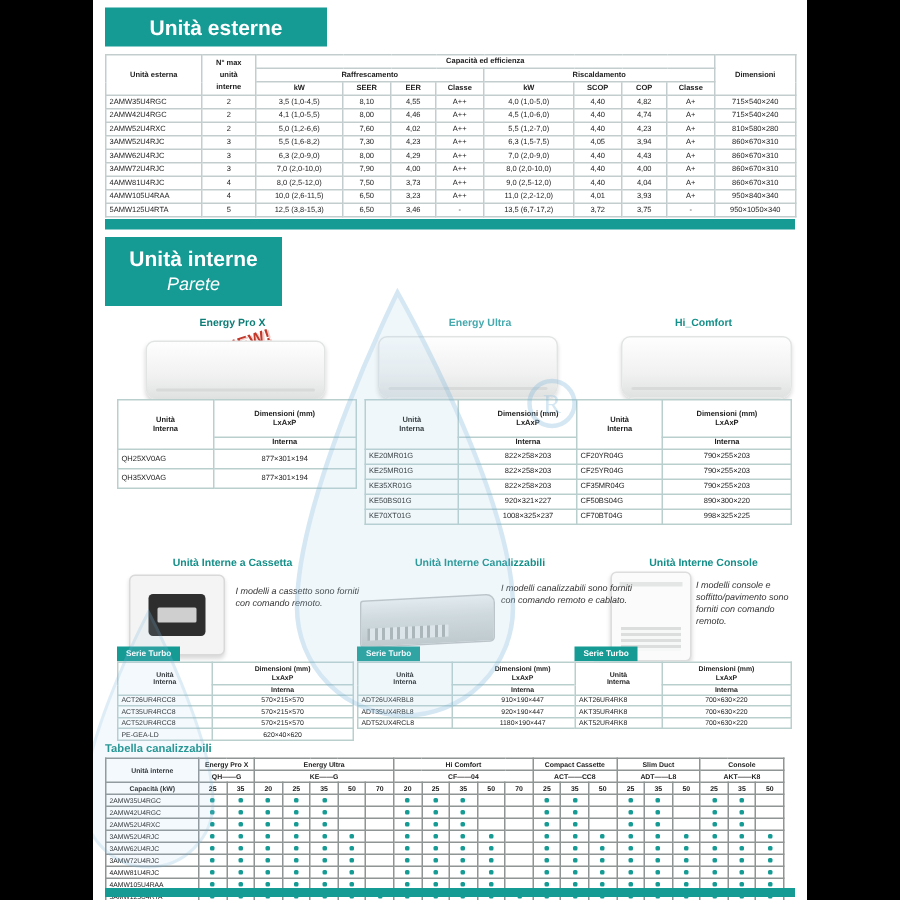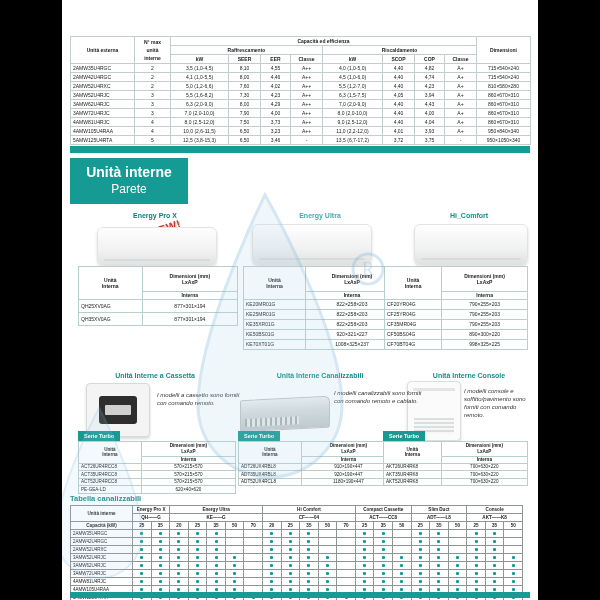--- a/index.html
+++ b/index.html
@@ -7,21 +7,21 @@
        font-family:"Liberation Sans",sans-serif;color:#222;overflow:hidden;}
   #page{position:absolute;left:62px;top:0;width:476px;height:600px;background:#fff;overflow:hidden;}
 
   .tealbox{background:#169a94;color:#fff;box-sizing:border-box;}
   #ext-title{position:absolute;left:8px;top:5px;width:148px;height:26px;
              font-size:14px;font-weight:600;line-height:26px;text-align:center;}
   #bar1{position:absolute;left:8px;top:146px;width:460px;height:7px;background:#169a94;}
   #bar2{position:absolute;left:8px;top:592px;width:460px;height:6px;background:#169a94;}
   #int-title{position:absolute;left:8px;top:158px;width:118px;height:46px;text-align:center;padding-top:5px;}
   #int-title .t1{font-size:14px;font-weight:600;line-height:18px;}
-  #int-title .t2{font-size:12px;line-height:16px;}
+  #int-title .t2{font-size:12px;font-style:italic;line-height:16px;}
 
   
   #ext-table{position:absolute;left:8px;top:36px;width:460px;border-collapse:collapse;
              table-layout:fixed;font-size:5px;}
   #ext-table th,#ext-table td{border:1px solid #c3cdcd;padding:0;text-align:center;
              height:8px;line-height:8px;overflow:hidden;white-space:pre-line;}
   #ext-table th{font-weight:bold;}
   #ext-table td.l{text-align:left;padding-left:2px;}
 
   
@@ -69,20 +69,21 @@
   .dot{width:3px;height:3px;background:#169a94;margin:0 auto;border-radius:1px;}
 
   
   .wm{position:absolute;pointer-events:none;z-index:9;}
 </style>
 </head>
 <body>
 
 <div id="page">
 
+  <div id="ext-title" class="tealbox">Unità esterne</div>
 
   <table id="ext-table">
     <colgroup>
       <col style="width:64px">
         <col style="width:36px">
         <col style="width:58px">
         <col style="width:32px">
       <col style="width:30px">
         <col style="width:32px">
         <col style="width:60px">

